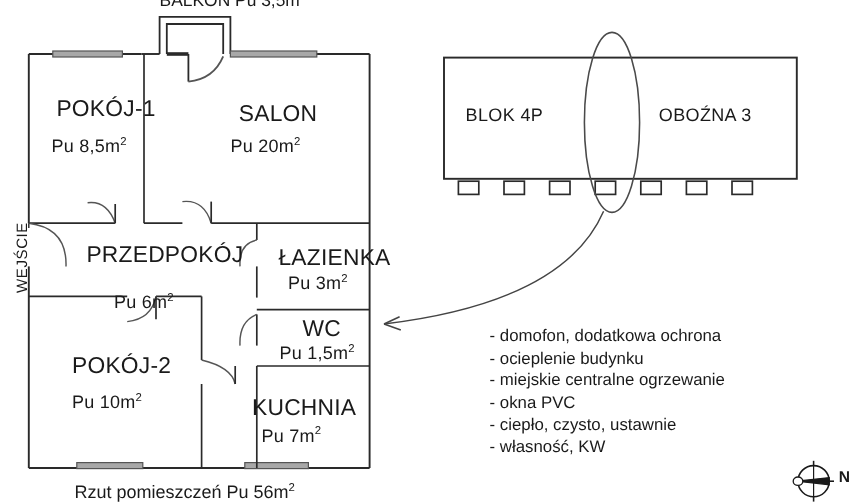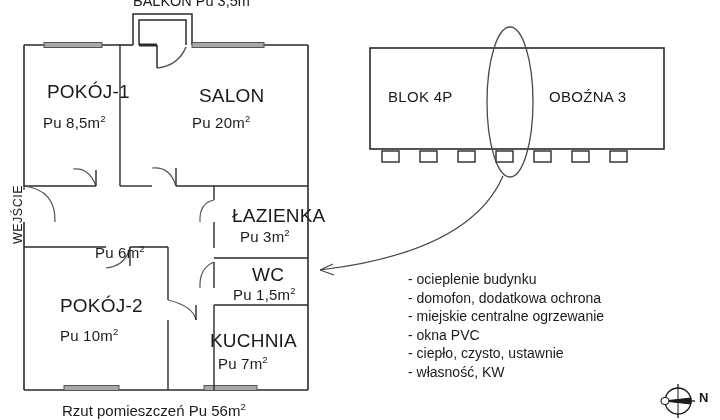--- a/index.html
+++ b/index.html
@@ -149,42 +149,43 @@
   <div class="lbl balkon-title"><span>BALKON Pu 3,5m</span><span class="sup">2</span></div>
 
   <div class="lbl wejscie">WEJŚCIE</div>
 
   <div class="lbl room-name" style="left:47px;top:82px;">POKÓJ-1</div>
   <div class="lbl room-area" style="left:43px;top:114px;"><span>Pu 8,5m</span><span class="sup">2</span></div>
 
   <div class="lbl room-name" style="left:199px;top:86px;">SALON</div>
   <div class="lbl room-area" style="left:192px;top:114px;"><span>Pu 20m</span><span class="sup">2</span></div>
 
+  <div class="lbl room-name" style="left:72px;top:203px;">PRZEDPOKÓJ</div>
   <div class="lbl room-area" style="left:95px;top:225px;margin-top:19px;"><span>Pu 6m</span><span class="sup">2</span></div>
 
   <div class="lbl room-name" style="left:232px;top:206px;">ŁAZIENKA</div>
   <div class="lbl room-area" style="left:240px;top:228px;"><span>Pu 3m</span><span class="sup">2</span></div>
 
   <div class="lbl room-name" style="left:252px;top:265px;">WC</div>
   <div class="lbl room-area" style="left:233px;top:286px;"><span>Pu 1,5m</span><span class="sup">2</span></div>
 
   <div class="lbl room-name" style="left:60px;top:296px;">POKÓJ-2</div>
   <div class="lbl room-area" style="left:60px;top:327px;"><span>Pu 10m</span><span class="sup">2</span></div>
 
   <div class="lbl room-name" style="left:210px;top:331px;">KUCHNIA</div>
   <div class="lbl room-area" style="left:218px;top:355px;"><span>Pu 7m</span><span class="sup">2</span></div>
 
   <div class="lbl caption"><span>Rzut pomieszczeń  Pu 56m</span><span class="sup">2</span></div>
 
   <div class="lbl blok">BLOK 4P</div>
   <div class="lbl obozna">OBOŹNA 3</div>
 
   <div class="features">
+    <div>- domofon, dodatkowa ochrona</div>
     <div>- ocieplenie budynku</div>
-    <div>- domofon, dodatkowa ochrona</div>
     <div>- miejskie centralne ogrzewanie</div>
     <div>- okna PVC</div>
     <div>- ciepło, czysto, ustawnie</div>
     <div>- własność, KW</div>
   </div>
 
   <div class="compass-n">N</div>
 
 </div>
 

